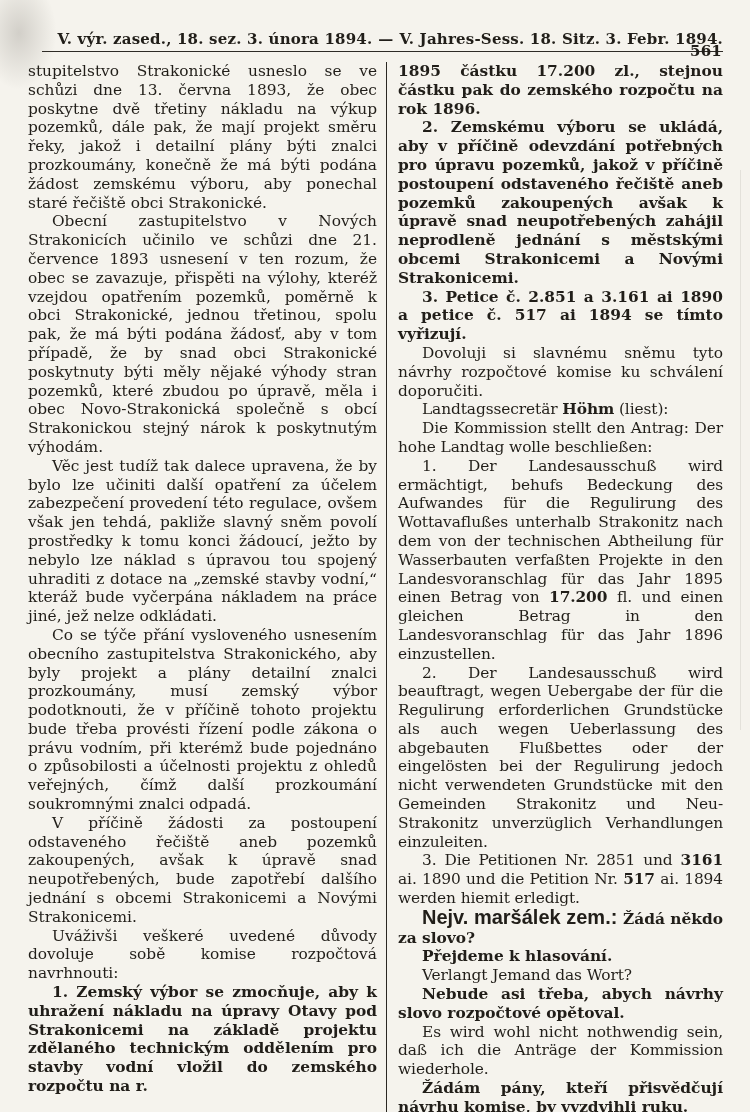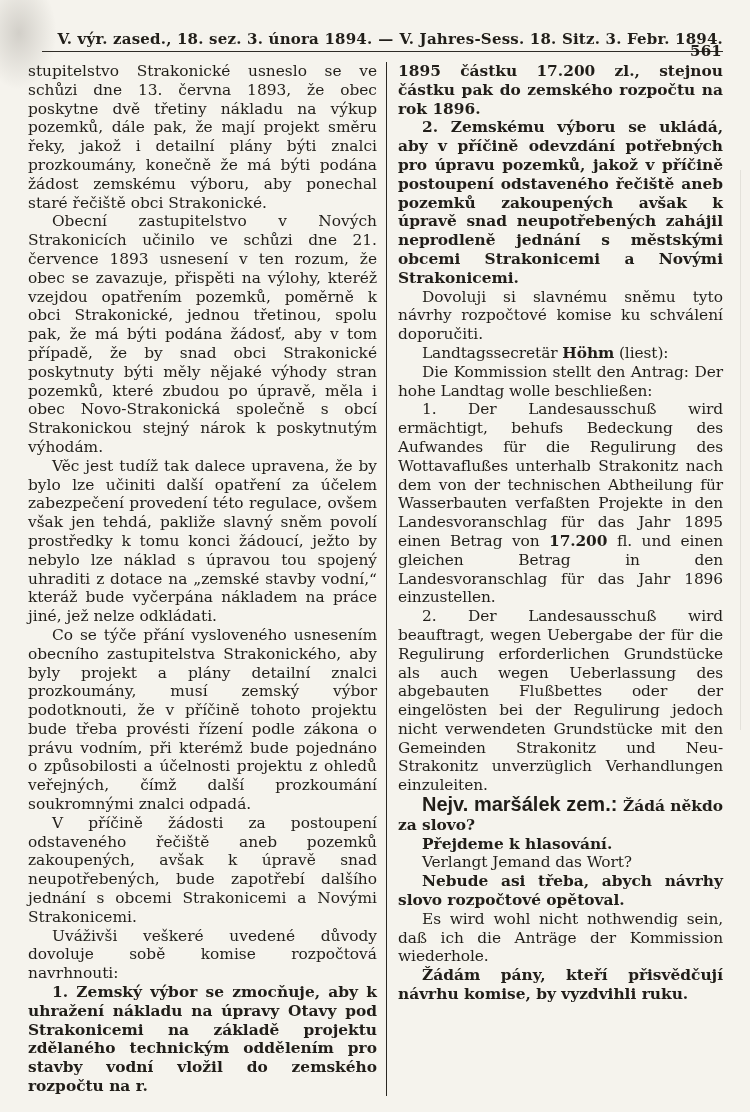--- a/index.html
+++ b/index.html
@@ -71,25 +71,27 @@
         <p class="para indent"><span>Obecní zastupitelstvo v Nových Strakonicích učinilo ve schůzi dne 21. července 1893 usnesení v ten rozum, že obec se zavazuje, přispěti na výlohy, kteréž vzejdou opatřením pozemků, poměrně k obci Strakonické, jednou třetinou, spolu pak, že má býti podána žádosť, aby v tom případě, že by snad obci Strakonické poskytnuty býti měly nějaké výhody stran pozemků, které zbudou po úpravě, měla i obec Novo-Strakonická společně s obcí Strakonickou stejný nárok k poskytnutým výhodám.</span></p>
         <p class="para indent"><span>Věc jest tudíž tak dalece upravena, že by bylo lze učiniti další opatření za účelem zabezpečení provedení této regulace, ovšem však jen tehdá, pakliže slavný sněm povolí prostředky k tomu konci žádoucí, ježto by nebylo lze náklad s úpravou tou spojený uhraditi z dotace na „zemské stavby vodní,“ kteráž bude vyčerpána nákladem na práce jiné, jež nelze odkládati.</span></p>
         <p class="para indent"><span>Co se týče přání vysloveného usnesením obecního zastupitelstva Strakonického, aby byly projekt a plány detailní znalci prozkoumány, musí zemský výbor podotknouti, že v příčině tohoto projektu bude třeba provésti řízení podle zákona o právu vodním, při kterémž bude pojednáno o způsobilosti a účelnosti projektu z ohledů veřejných, čímž další prozkoumání soukromnými znalci odpadá.</span></p>
         <p class="para indent"><span>V příčině žádosti za postoupení odstaveného řečiště aneb pozemků zakoupených, avšak k úpravě snad neupotřebených, bude zapotřebí dalšího jednání s obcemi Strakonicemi a Novými Strakonicemi.</span></p>
         <p class="para indent"><span>Uváživši veškeré uvedené důvody dovoluje sobě komise rozpočtová navrhnouti:</span></p>
         <p class="para indent bold-para"><span>1. Zemský výbor se zmocňuje, aby k uhražení nákladu na úpravy Otavy pod Strakonicemi na základě projektu zdělaného technickým oddělením pro stavby vodní vložil do zemského rozpočtu na r.</span></p>
       </div>
     <div class="col col-right" id="col-right">
         <p class="para bold-para"><span>1895 částku 17.200 zl., stejnou částku pak do zemského rozpočtu na rok 1896.</span></p>
         <p class="para indent bold-para"><span>2. Zemskému výboru se ukládá, aby v příčině odevzdání potřebných pro úpravu pozemků, jakož v příčině postoupení odstaveného řečiště aneb pozemků zakoupených avšak k úpravě snad neupotřebených zahájil neprodleně jednání s městskými obcemi Strakonicemi a Novými Strakonicemi.</span></p>
+        <p class="para indent bold-para"><span>3. Petice č. 2.851 a 3.161 ai 1890 a petice č. 517 ai 1894 se tímto vyřizují.</span></p>
         <p class="para indent"><span>Dovoluji si slavnému sněmu tyto návrhy rozpočtové komise ku schválení doporučiti.</span></p>
         <p class="para indent gap-lg fraktur"><span>Landtagssecretär </span><span class="bold">Höhm</span><span> (liest):</span></p>
         <p class="para indent fraktur"><span>Die Kommission stellt den Antrag: Der hohe Landtag wolle beschließen:</span></p>
         <p class="para indent fraktur"><span>1. Der Landesausschuß wird ermächtigt, behufs Bedeckung des Aufwandes für die Regulirung des Wottavaflußes unterhalb Strakonitz nach dem von der technischen Abtheilung für Wasserbauten verfaßten Projekte in den Landesvoranschlag für das Jahr 1895 einen Betrag von </span><span class="bold">17.200</span><span> fl. und einen gleichen Betrag in den Landesvoranschlag für das Jahr 1896 einzustellen.</span></p>
         <p class="para indent fraktur"><span>2. Der Landesausschuß wird beauftragt, wegen Uebergabe der für die Regulirung erforderlichen Grundstücke als auch wegen Ueberlassung des abgebauten Flußbettes oder der eingelösten bei der Regulirung jedoch nicht verwendeten Grundstücke mit den Gemeinden Strakonitz und Neu-Strakonitz unverzüglich Verhandlungen einzuleiten.</span></p>
+        <p class="para indent fraktur"><span>3. Die Petitionen Nr. 2851 und </span><span class="bold">3161</span><span> ai. 1890 und die Petition Nr. </span><span class="bold">517</span><span> ai. 1894 werden hiemit erledigt.</span></p>
         <p class="para indent gap-lg speech"><span class="speaker">Nejv. maršálek zem.: </span><span>Žádá někdo za slovo?</span></p>
         <p class="para indent speech"><span>Přejdeme k hlasování.</span></p>
         <p class="para indent fraktur"><span>Verlangt Jemand das Wort?</span></p>
         <p class="para indent speech"><span>Nebude asi třeba, abych návrhy slovo rozpočtové opětoval.</span></p>
         <p class="para indent fraktur"><span>Es wird wohl nicht nothwendig sein, daß ich die Anträge der Kommission wiederhole.</span></p>
         <p class="para indent speech"><span>Žádám pány, kteří přisvědčují návrhu komise, by vyzdvihli ruku.</span></p>
       </div>
   </div>
 </div>
 

